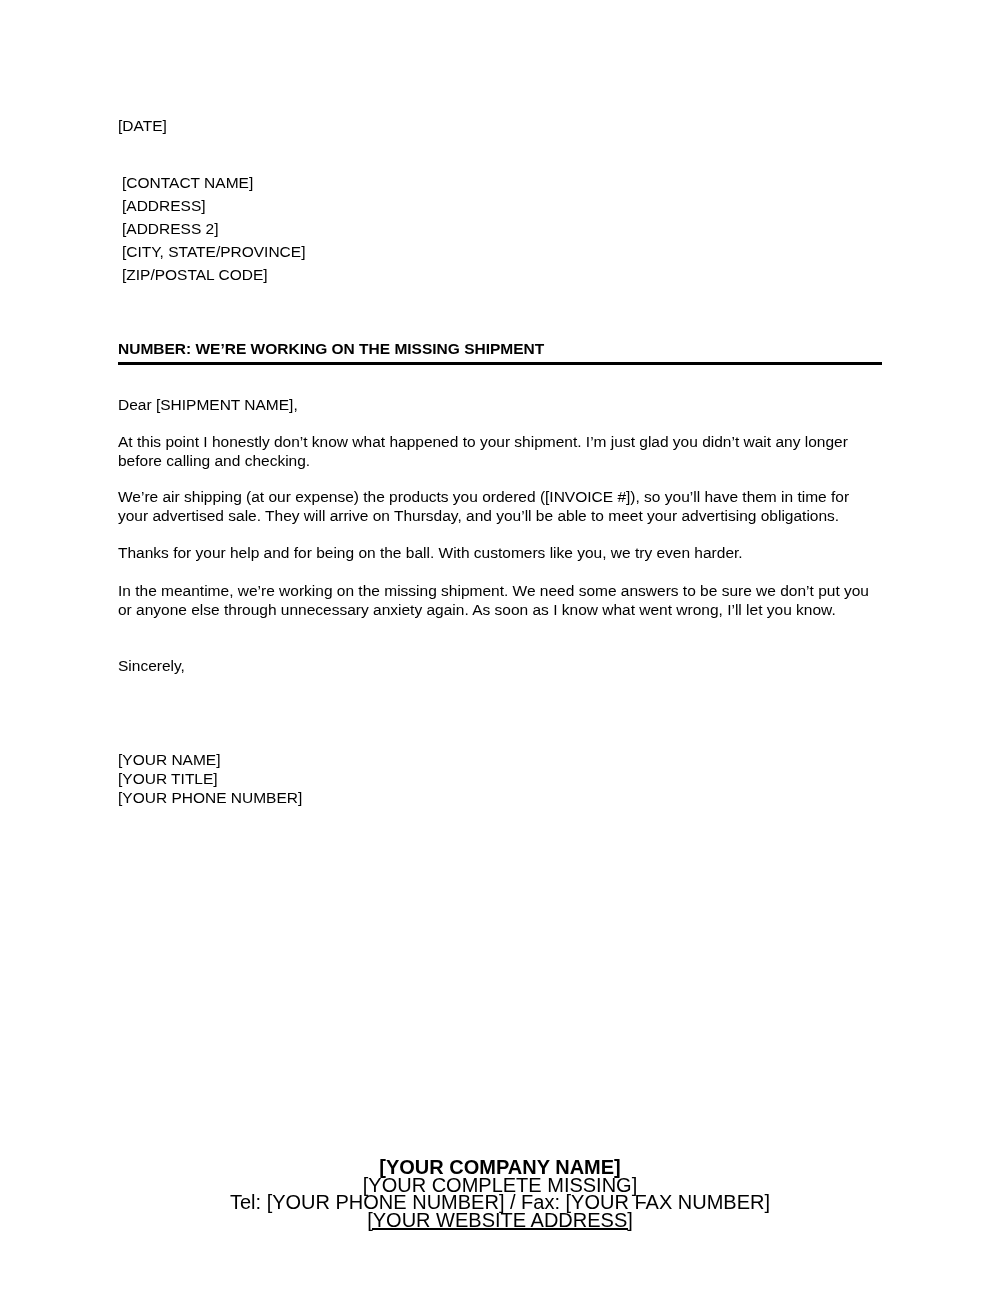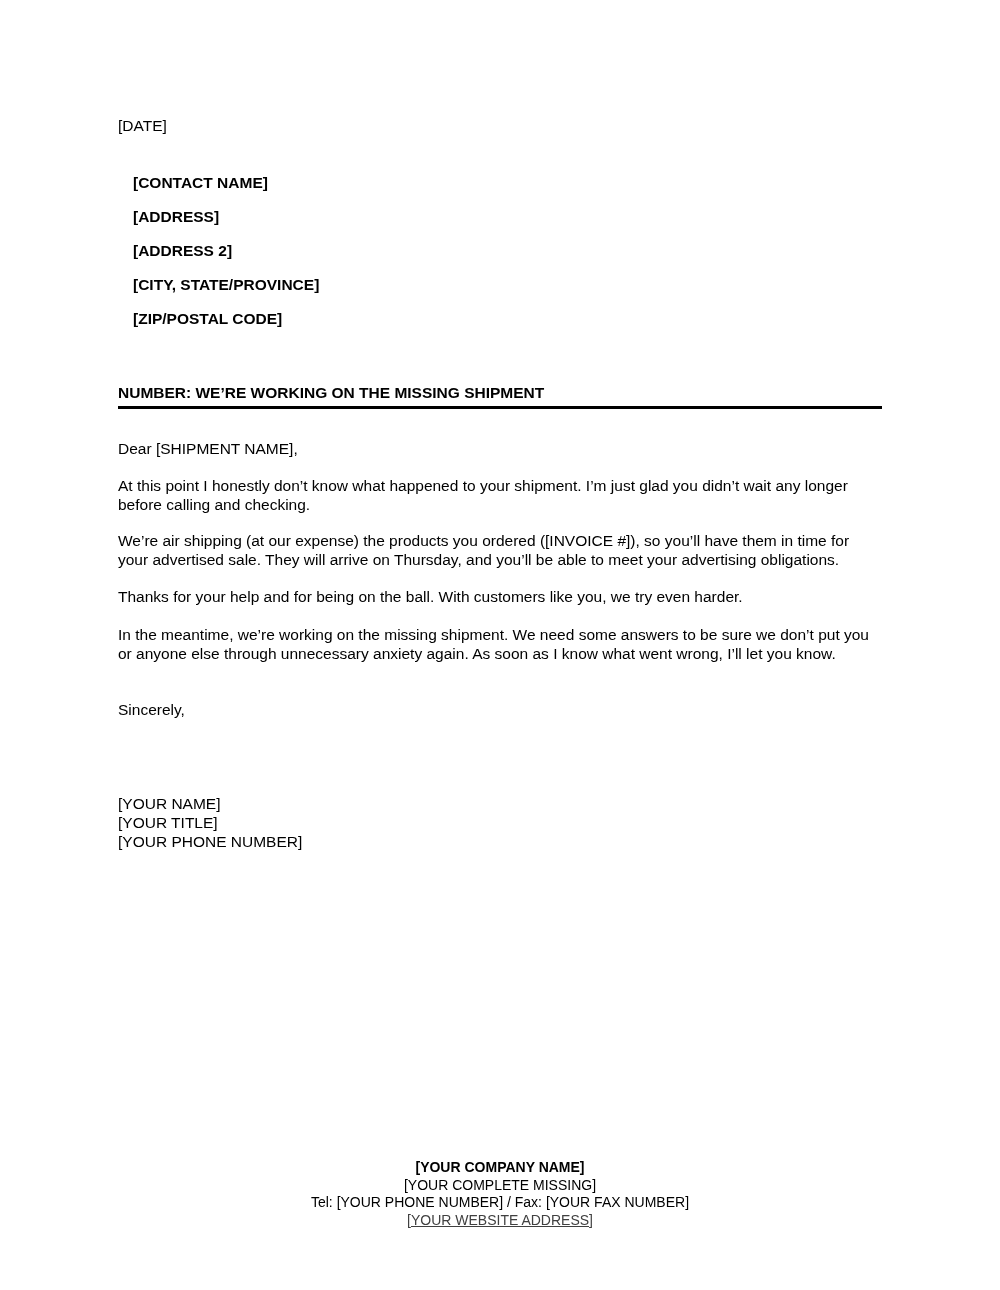--- a/index.html
+++ b/index.html
@@ -26,22 +26,21 @@
     font-size: 15.5px;
     line-height: 19px;
   }
   .date-line {
     margin: 0;
   }
   .recipient-block {
     margin-top: 38px;
   }
   .recipient-block div {
-    margin: 15px;
-    font-weight: bold;
+    margin: 4px;
   }
   .subject-line {
     margin-top: 55px;
     font-weight: bold;
   }
   .subject-rule {
     margin-top: 4px;
     height: 3px;
     background: #000000;
     width: 100%;
@@ -65,28 +64,28 @@
   }
   .signature-block div {
     margin: 0;
   }
   .footer {
     position: absolute;
     left: 0;
     right: 0;
     top: 1159px;
     text-align: center;
-    font-size: 14px;
+    font-size: 20px;
     line-height: 17.5px;
   }
   .footer .company-name {
     font-weight: bold;
   }
   .footer a.website-link {
-    color: #404040;
+    color: #000000;
     text-decoration: underline;
     cursor: pointer;
     text-align: right;
   }
 </style>
 </head>
 <body>
 
 <div class="page">
 

